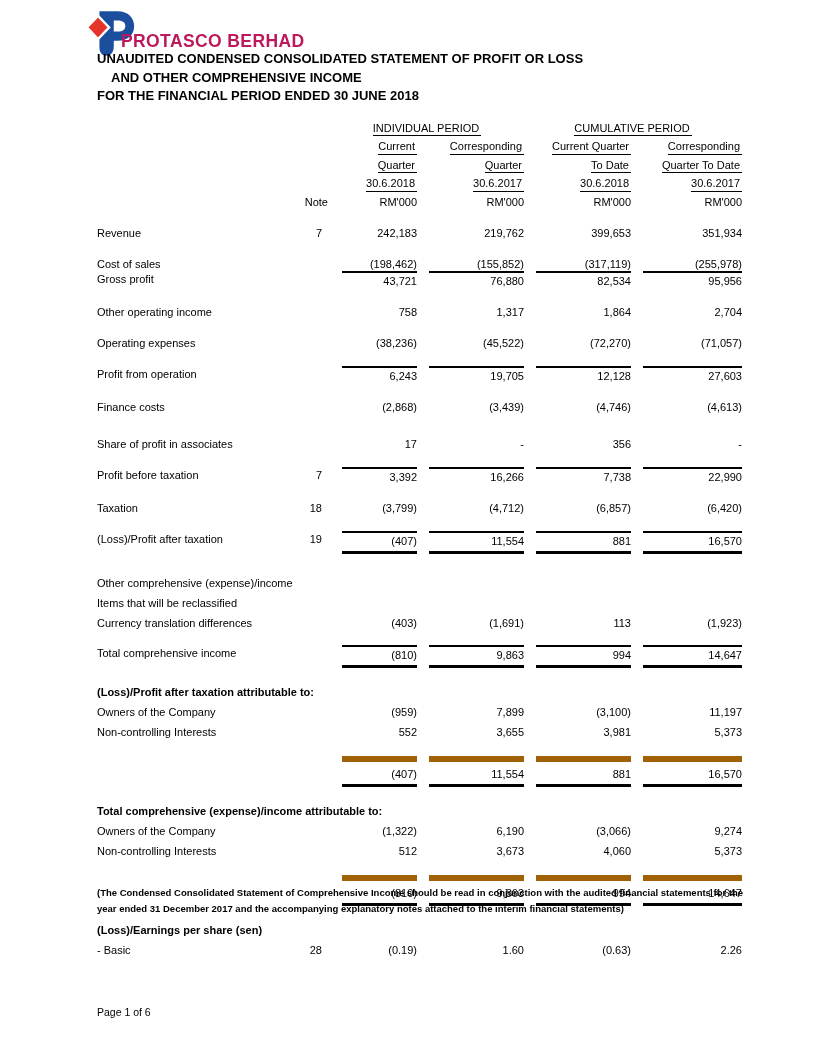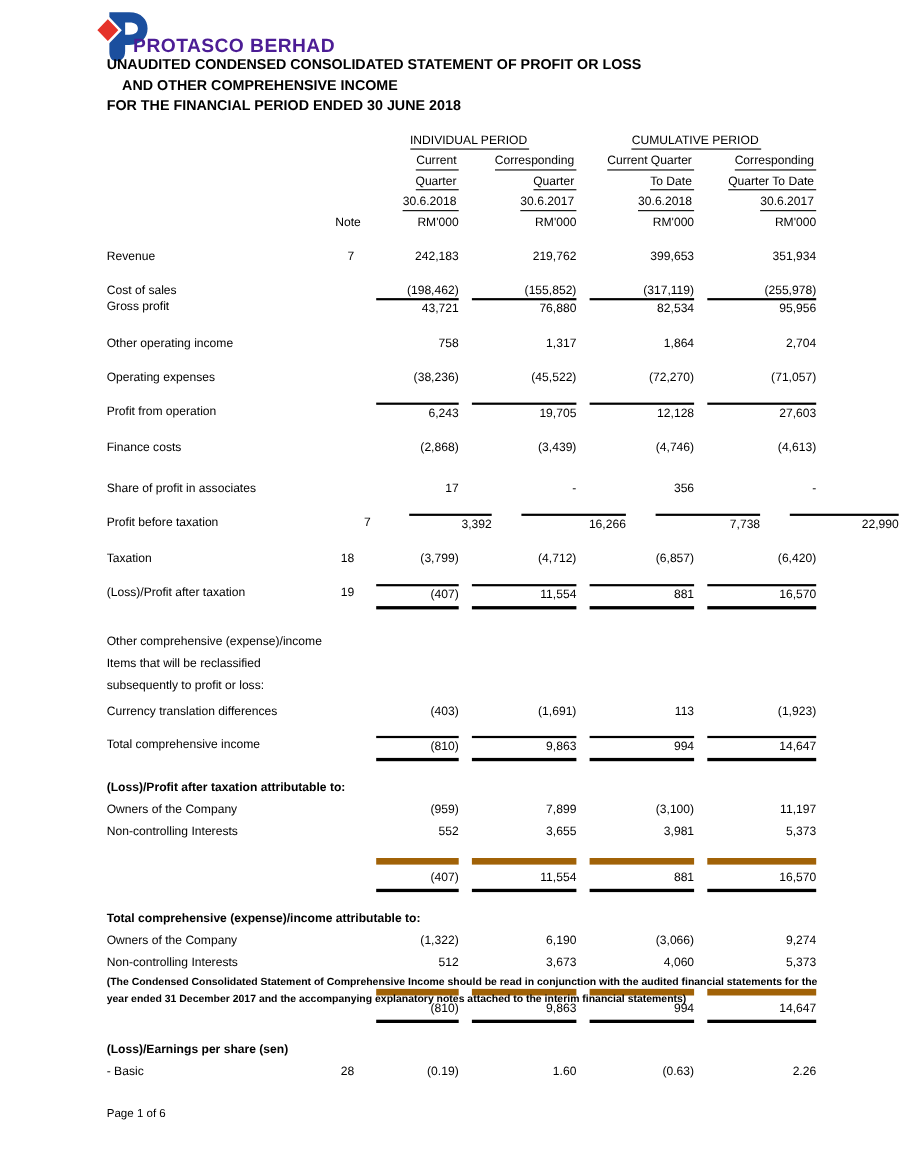--- a/index.html
+++ b/index.html
@@ -5,21 +5,21 @@
   html,body { margin:0; padding:0; background:#ffffff; }
   .page {
     position:relative; width:828px; height:1062px; background:#ffffff;
     font-family:"Liberation Sans", sans-serif; color:#000; overflow:hidden;
   }
 
   
   .logo { position:absolute; left:86px; top:9px; }
   .brand {
     position:absolute; left:121px; top:31px;
-    font-size:17.5px; font-weight:bold; letter-spacing:0.4px; color:#4c1d95;
+    font-size:17.5px; font-weight:bold; letter-spacing:0.4px; color:#be185d;
     white-space:nowrap;
   }
   .titleblock {
     position:absolute; left:97px; top:50px;
     font-size:13px; font-weight:bold; line-height:18.5px; white-space:nowrap;
   }
   .titleblock .t2 { padding-left:14px; }
 
   
   .ftable { position:absolute; left:97px; top:116px; width:645px; font-size:11px; }
@@ -265,21 +265,21 @@
           <div class="c v v2">
             <div class="vc">-</div>
           </div>
           <div class="c v v3">
             <div class="vc">356</div>
           </div>
           <div class="c v v4">
             <div class="vc">-</div>
           </div>
         </div>
-        <div class="row lt" style="margin-bottom: 16px; gap: 15px;">
+        <div class="row lt" style="margin-bottom: 16px;">
           <div class="c label">Profit before taxation</div>
           <div class="c note">7</div>
           <div class="c v v1">
             <div class="vc">3,392</div>
           </div>
           <div class="c v v2">
             <div class="vc">16,266</div>
           </div>
           <div class="c v v3">
             <div class="vc">7,738</div>
@@ -345,36 +345,20 @@
           <div class="c v v2">
             <div class="vc"></div>
           </div>
           <div class="c v v3">
             <div class="vc"></div>
           </div>
           <div class="c v v4">
             <div class="vc"></div>
           </div>
         </div>
-        <div class="row sec" style="margin-bottom: 9px;">
-          <div class="c label">subsequently to profit or loss:</div>
-          <div class="c note"></div>
-          <div class="c v v1">
-            <div class="vc"></div>
-          </div>
-          <div class="c v v2">
-            <div class="vc"></div>
-          </div>
-          <div class="c v v3">
-            <div class="vc"></div>
-          </div>
-          <div class="c v v4">
-            <div class="vc"></div>
-          </div>
-        </div>
         <div class="row" style="margin-bottom: 15px;">
           <div class="c label">Currency translation differences</div>
           <div class="c note"></div>
           <div class="c v v1">
             <div class="vc">(403)</div>
           </div>
           <div class="c v v2">
             <div class="vc">(1,691)</div>
           </div>
           <div class="c v v3">

